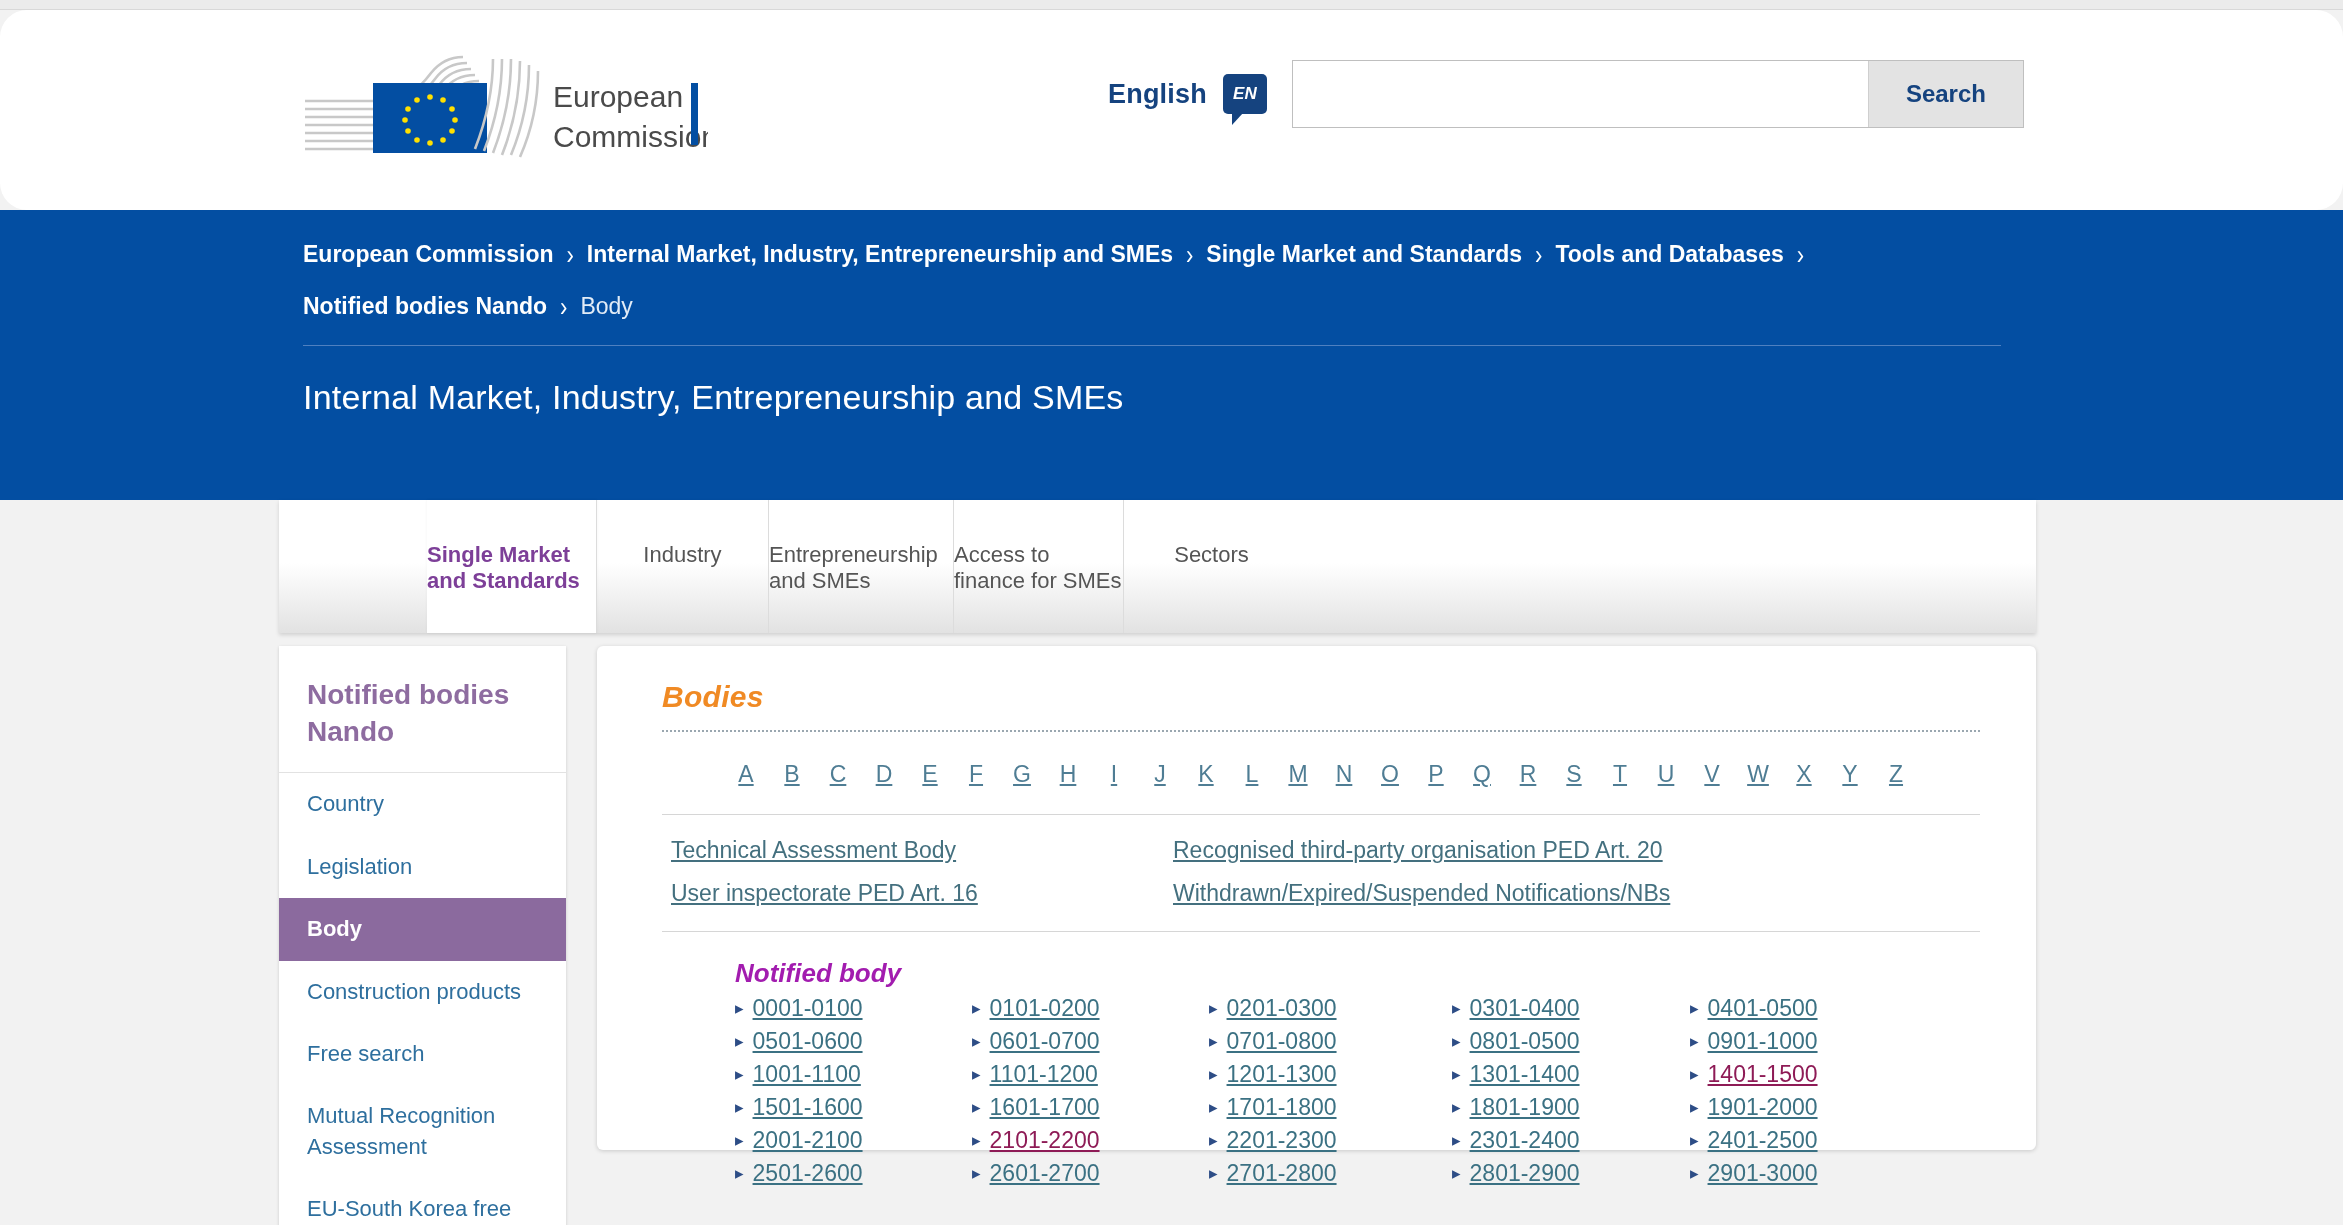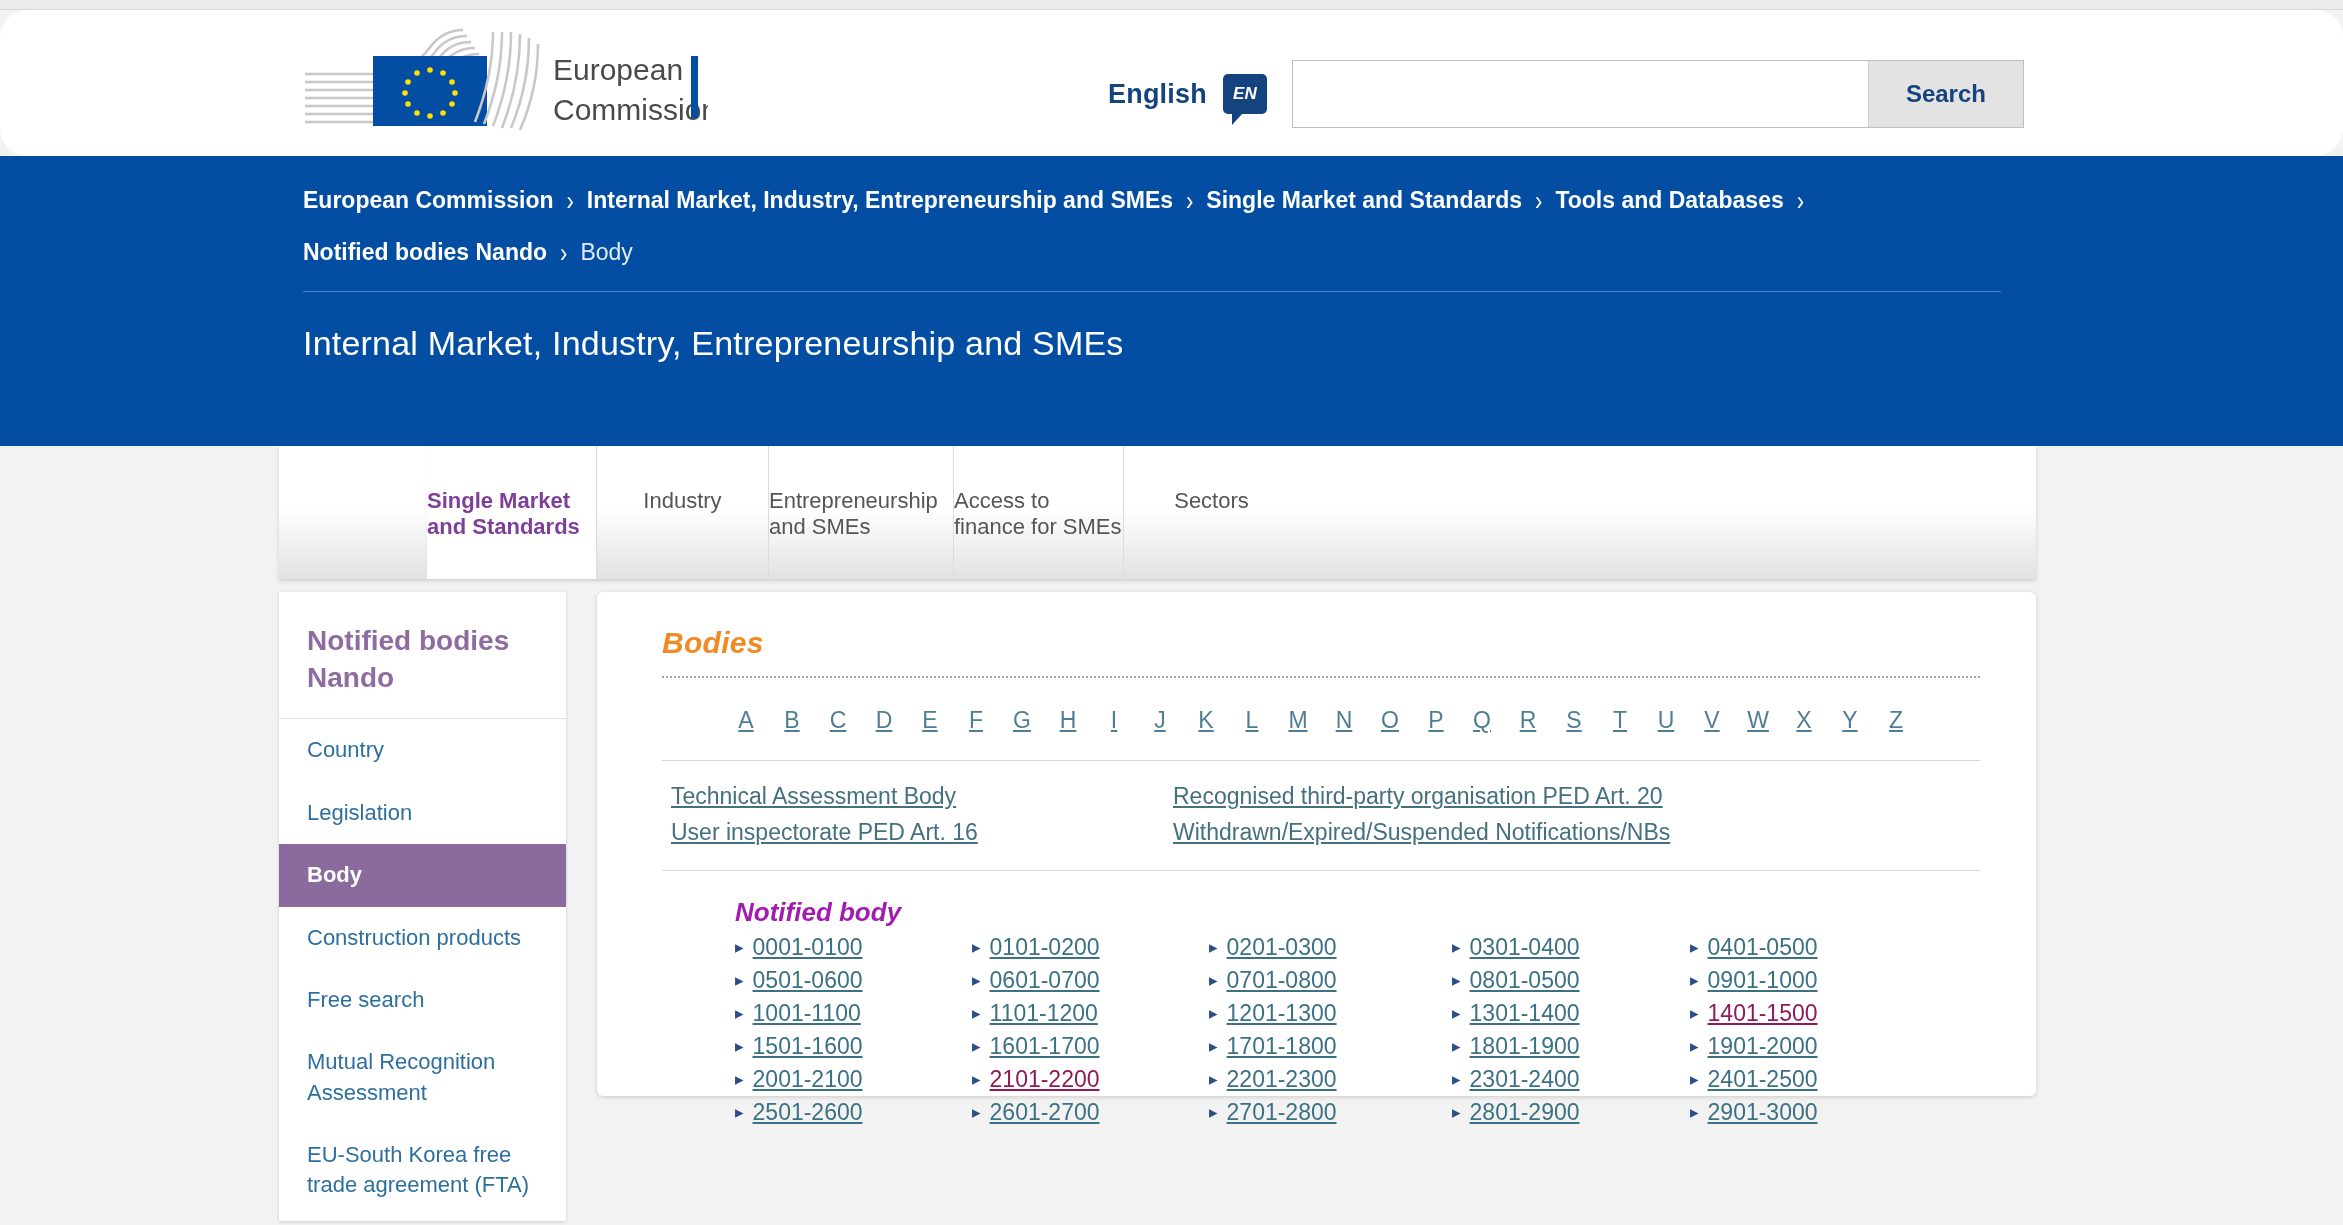--- a/index.html
+++ b/index.html
@@ -9,21 +9,21 @@
     font-family: "Liberation Sans", sans-serif;
     overflow: hidden;
   }
   .page { position: relative; width: 2343px; height: 1225px; background:#f2f2f2; }
 
   
   .top-strip { height: 10px; background: #ebebeb; border-bottom: 1px solid #d8d8d8; }
 
   
   .header {
-    height: 146px; background: #ffffff;
+    height: 200px; background: #ffffff;
     display: flex; align-items: center;
     position: relative;
     border-radius: 27px;
   }
   .logo-wrap { margin-left: 303px; display: flex; align-items: center; }
   .logo-svg { display:block; }
 
   .header-right {
     position: absolute; left: 1108px; top: 50px;
     display: flex; align-items: center;
@@ -162,21 +162,21 @@
   }
   .alpha {
     width: 46px; text-align:center;
     color: #4f7d94; font-size: 23px; text-decoration: underline;
     cursor:pointer;
   }
   .thin-rule { height:1px; background:#d6d6d6; }
 
   .links-2col {
     display: grid; grid-template-columns: 502px 1fr;
-    row-gap: 9px; padding: 22px 0 18px 9px;
+    row-gap: 16px; padding: 22px 0 18px 9px;
   }
   .tlink {
     color: #44707f; font-size: 23px; text-decoration: underline;
     cursor:pointer; width: max-content;
   }
   .thin-rule2 { height:1px; background:#d6d6d6; margin-top: 6px; }
 
   .nb-title {
     color: #a21caf; font-size: 26px; font-weight: bold; font-style: italic;
     margin: 26px 0 6px 73px;

